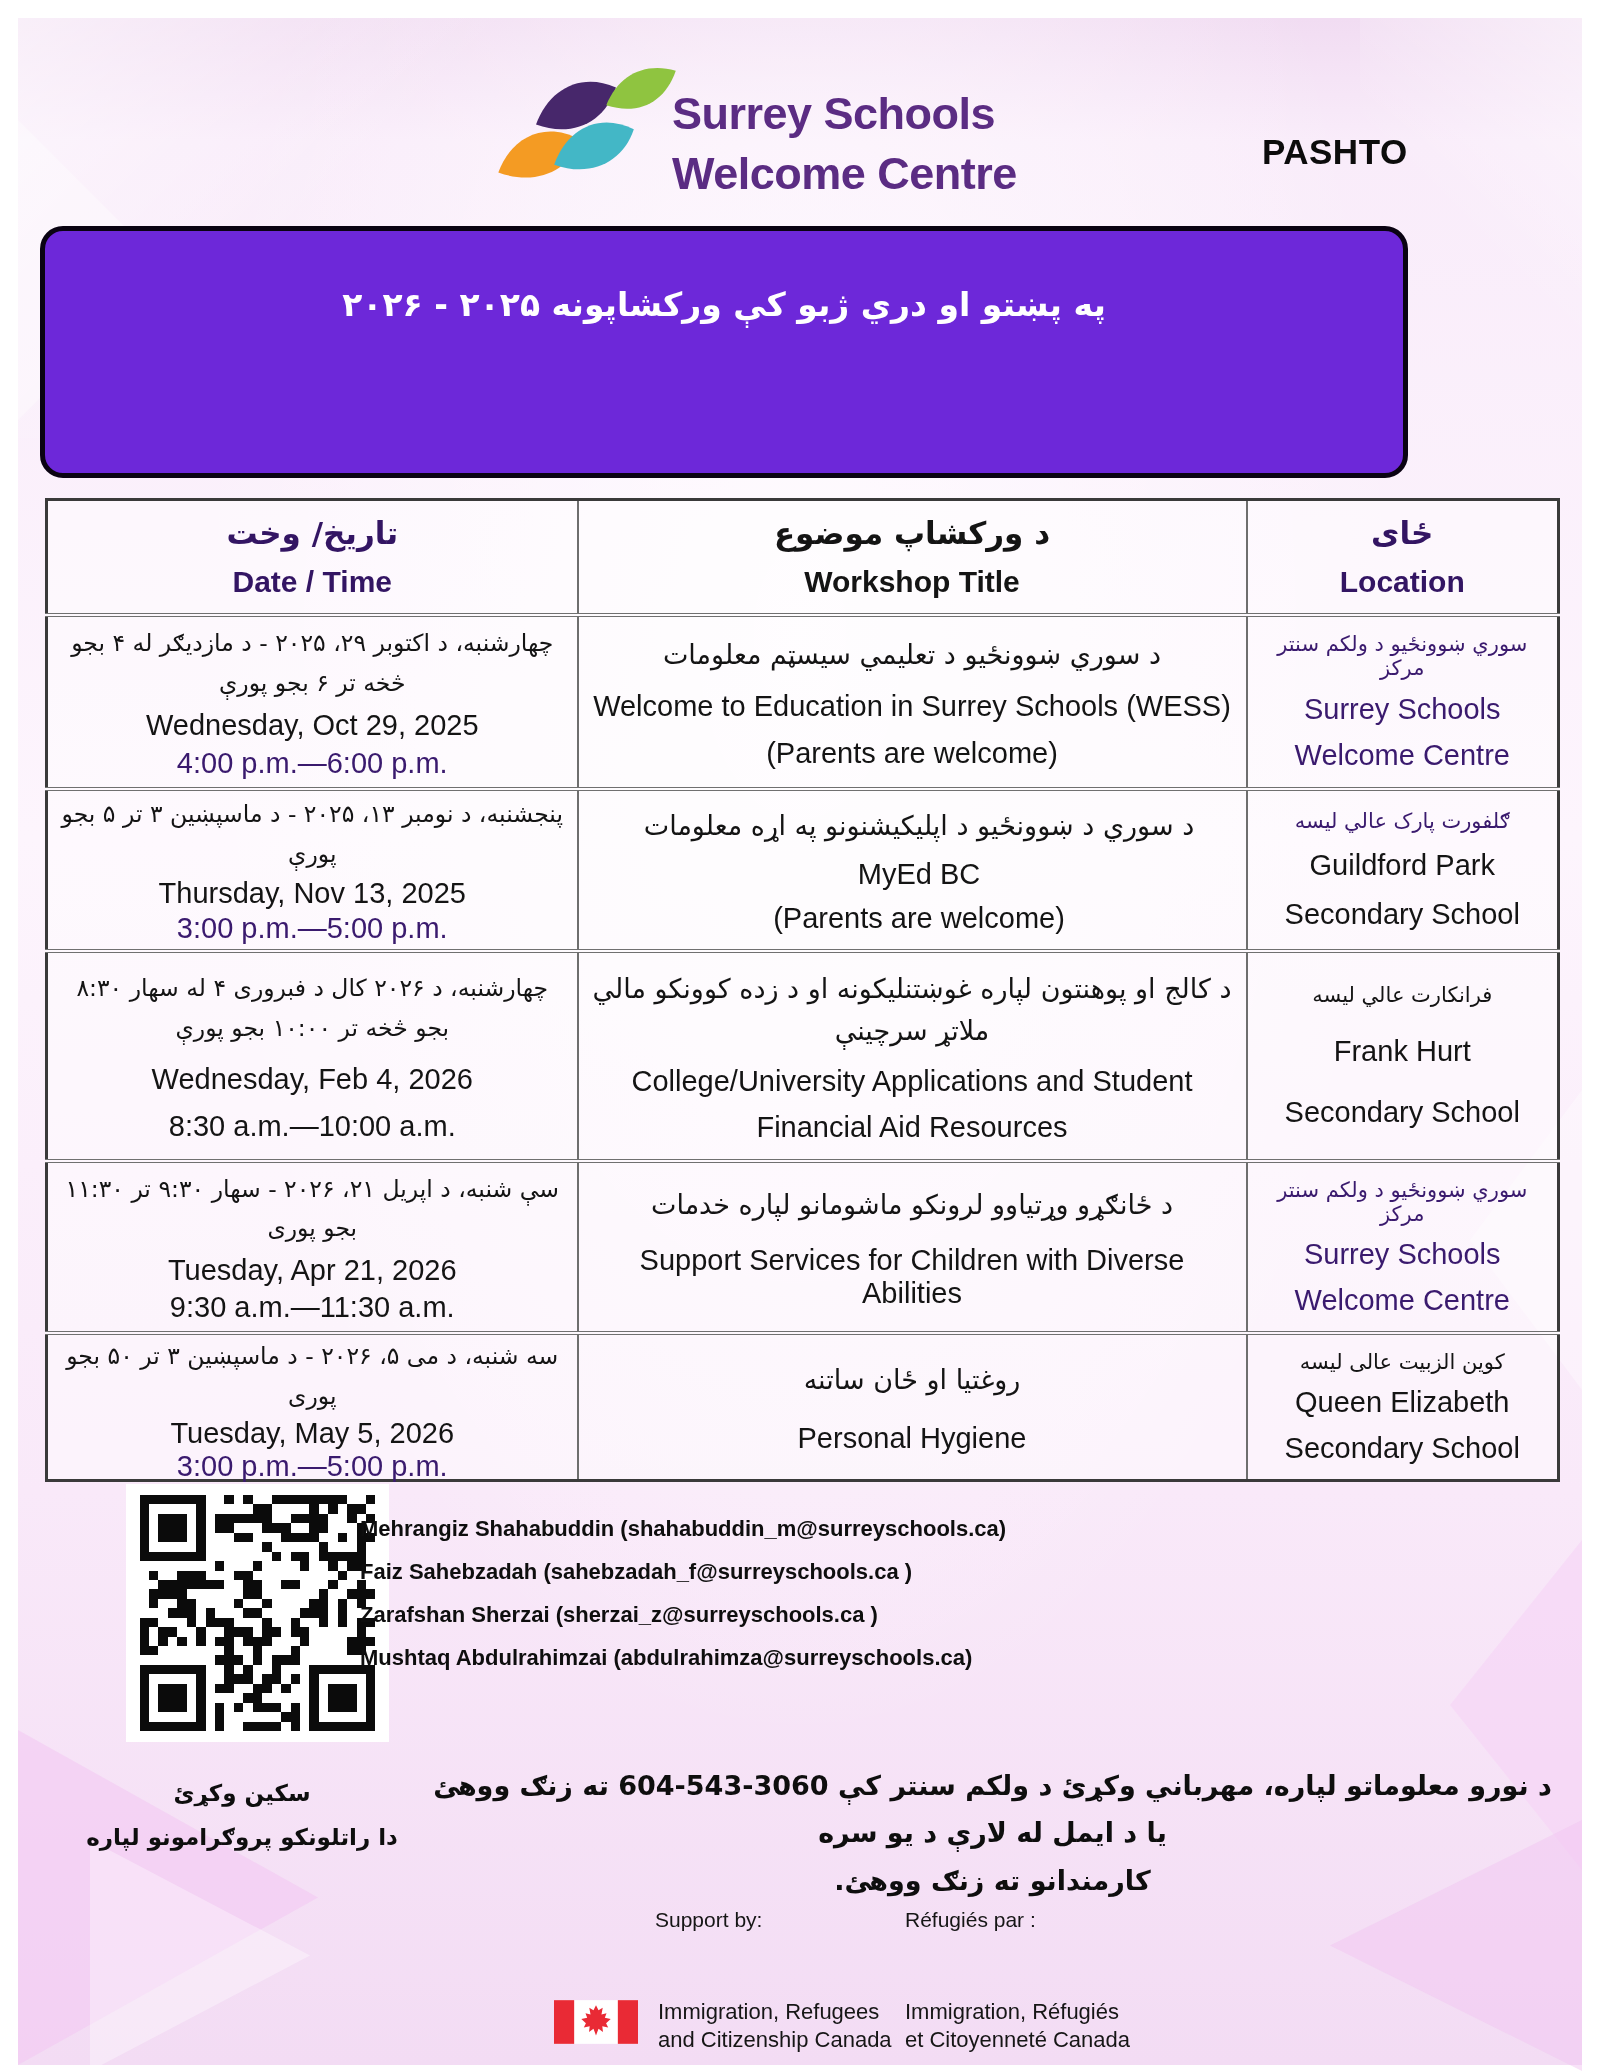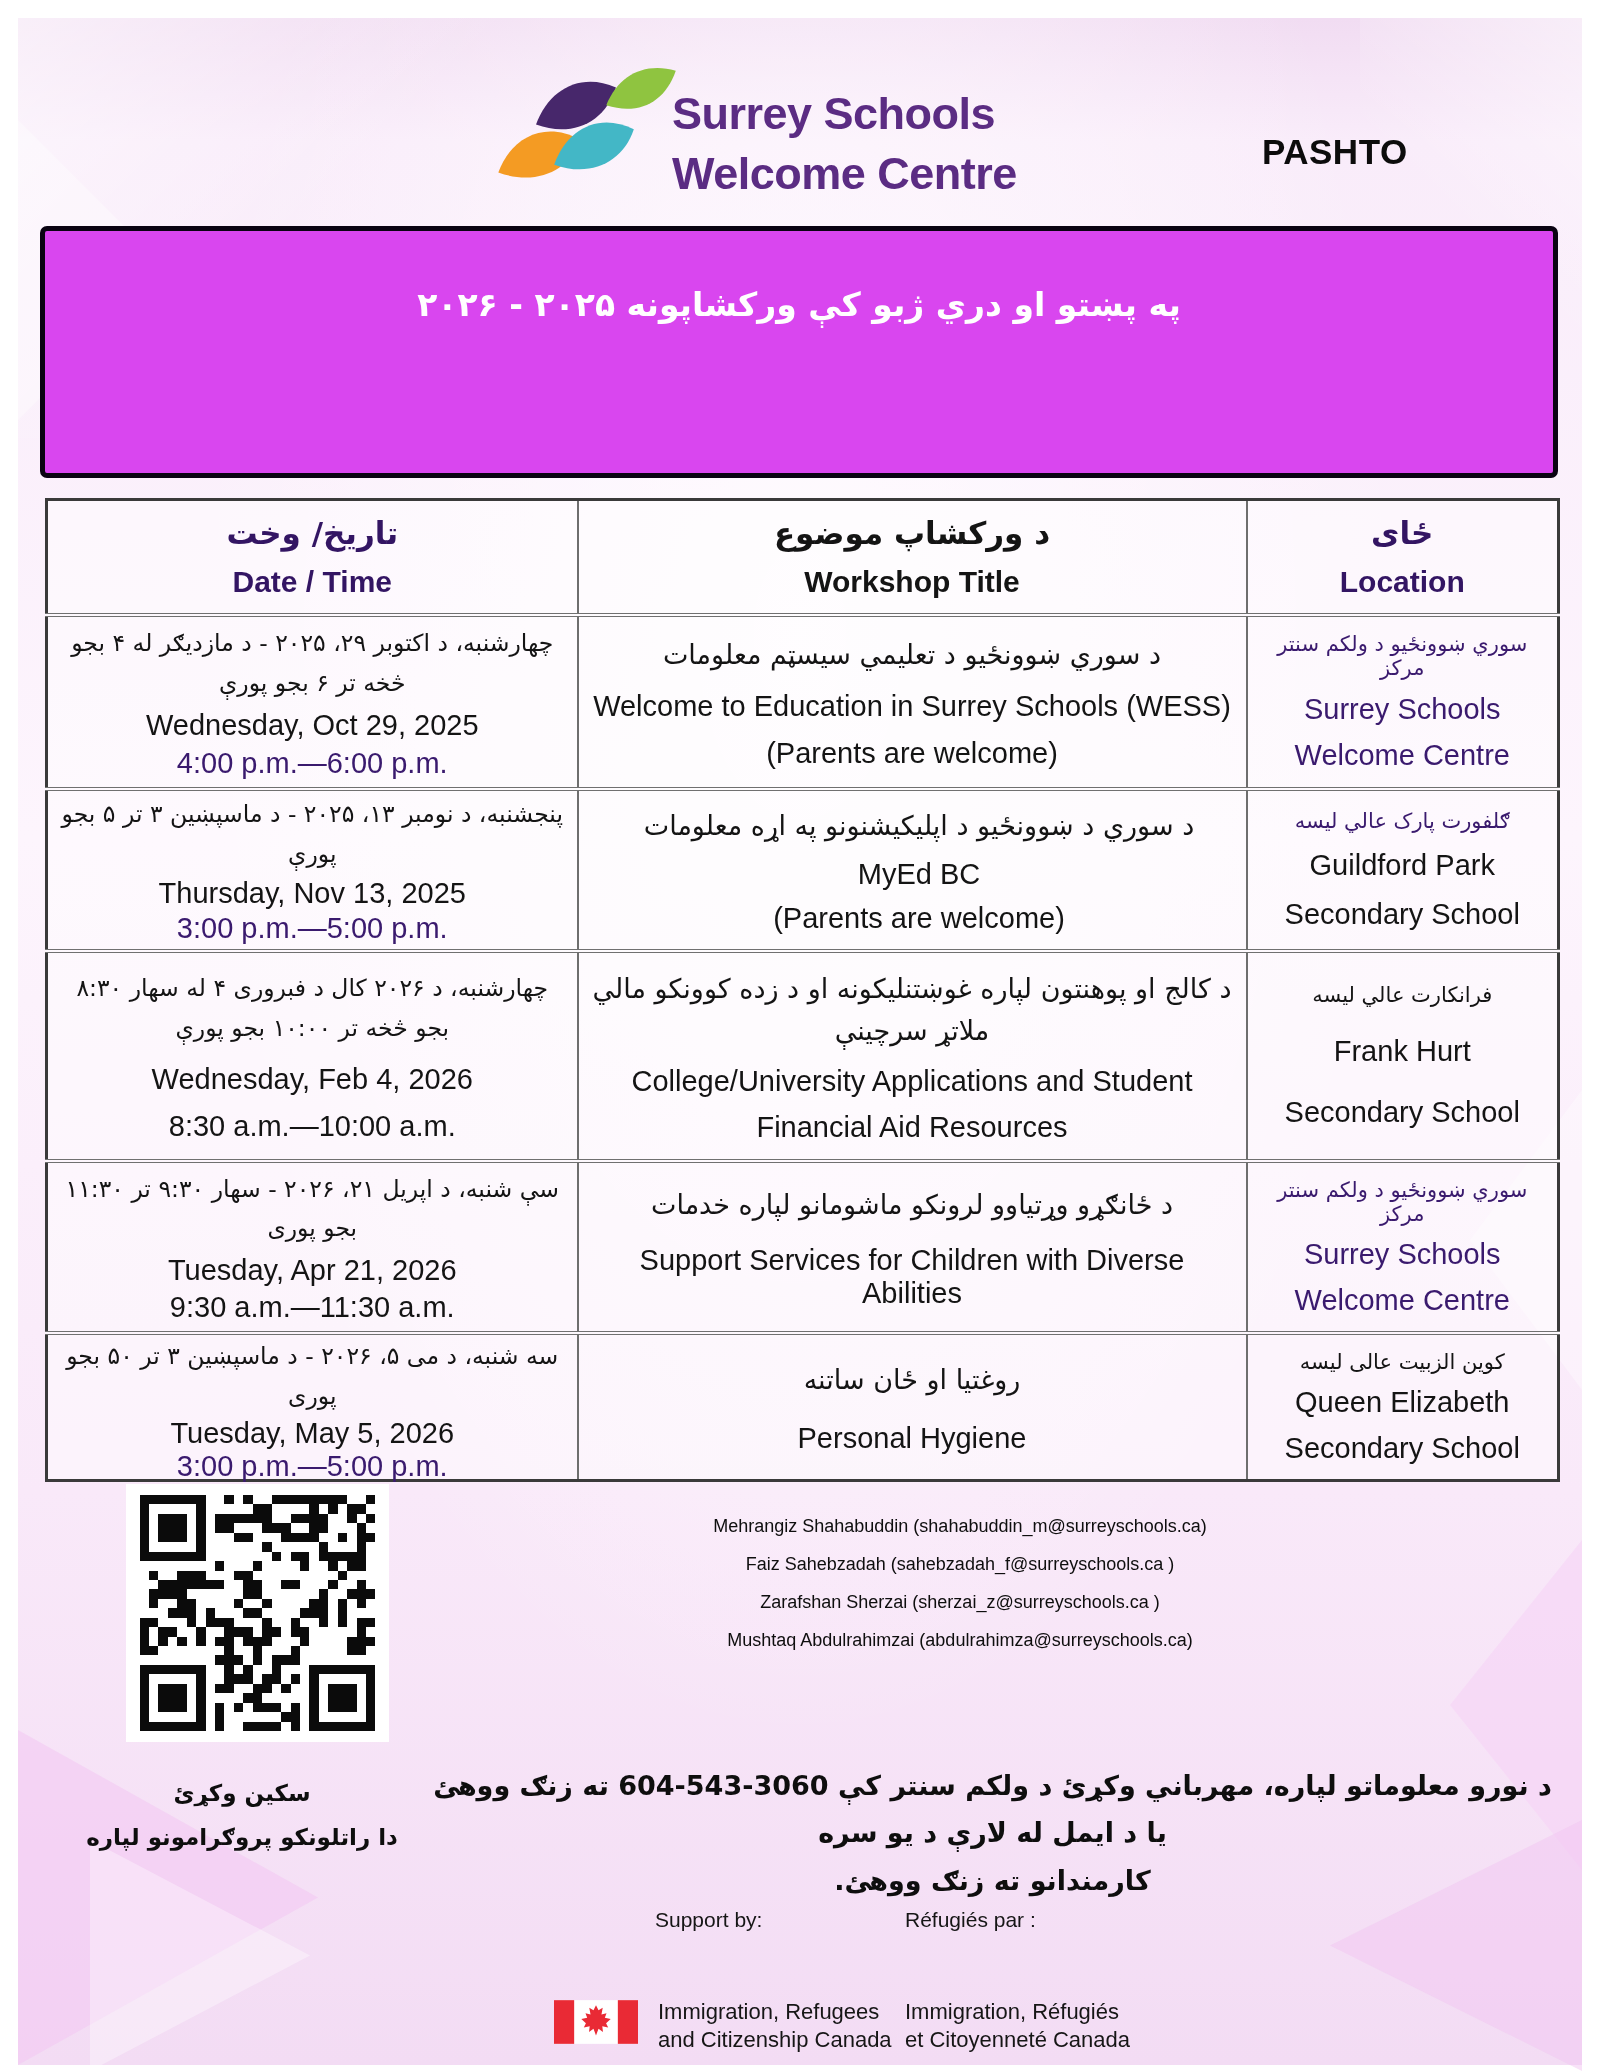--- a/index.html
+++ b/index.html
@@ -31,22 +31,22 @@
   .br1{left:1330px;top:1820px;width:252px;height:251px;background:rgba(242,198,242,0.5);
     clip-path:polygon(100% 0,0 50%,100% 100%);}
 
   .lang-label{position:absolute;left:1262px;top:132px;font-size:35px;font-weight:800;color:#0c0c0c;letter-spacing:0.5px;}
   .logo-icon{position:absolute;left:495px;top:64px;width:190px;height:138px;}
   .logo-text{position:absolute;left:672px;color:#5b2c83;font-weight:700;font-size:45px;letter-spacing:-0.5px;}
   .logo-l1{top:88px;}
   .logo-l2{top:148px;}
 
   .banner{
-    position:absolute;left:40px;top:226px;width:1518px;height:252px;box-sizing:border-box;
-    background:#d946ef;border:5px solid #0a0312;border-radius:7px;
+    position:absolute;left:40px;top:226px;width:1368px;height:252px;box-sizing:border-box;
+    background:#6d28d9;border:5px solid #0a0312;border-radius:23px;
   }
   .banner-ps{position:absolute;left:0;right:0;top:54px;text-align:center;color:#ffffff;
     font-size:33px;font-weight:700;direction:rtl;font-family:"DejaVu Sans",sans-serif;}
   .banner-en{position:absolute;left:0;right:0;top:138px;text-align:center;color:#ffffff;
     font-size:43px;font-weight:700;text-shadow:1px 1px 2px rgba(0,0,0,0.6);}
 
   table.wtable{
     position:absolute;left:45px;top:498px;width:1512px;border-collapse:collapse;table-layout:fixed;
     background:rgba(255,255,255,0.45);
   }
@@ -65,21 +65,21 @@
   .c-black{color:#141414;}
   .date-ps{font-size:23.5px;line-height:1.7;direction:rtl;font-family:"DejaVu Sans",sans-serif;}
   .title-ps{font-size:27px;line-height:1.55;direction:rtl;font-family:"DejaVu Sans",sans-serif;}
   .loc-ps{font-size:21px;direction:rtl;font-family:"DejaVu Sans",sans-serif;}
   .en-md{font-size:29px;}
 
   .qr-box{position:absolute;left:126px;top:1484px;width:263px;height:258px;background:#ffffff;}
   .qr-box svg{position:absolute;left:13px;top:11px;width:237px;height:236px;}
 
   .contacts{position:absolute;left:360px;top:1516px;width:1200px;}
-  .contact-line{text-align:center;font-size:18px;font-weight:400;color:#0e0e0e;margin-bottom:17px;}
+  .contact-line{font-size:22px;font-weight:700;color:#0e0e0e;margin-bottom:17px;}
 
   .qr-caption{position:absolute;left:86px;top:1772px;width:312px;text-align:center;
     font-size:23px;font-weight:700;color:#0e0e0e;direction:rtl;line-height:1.9;font-family:"DejaVu Sans",sans-serif;}
   .phone-note{position:absolute;left:430px;top:1762px;width:1125px;text-align:center;
     font-size:27px;font-weight:700;color:#0e0e0e;direction:rtl;line-height:1.75;font-family:"DejaVu Sans",sans-serif;}
 
   .funded-label{position:absolute;top:1908px;font-size:21px;color:#161616;}
   .fl-en{left:655px;}
   .fl-fr{left:905px;}
   .flag{position:absolute;left:554px;top:2000px;width:84px;height:44px;}

